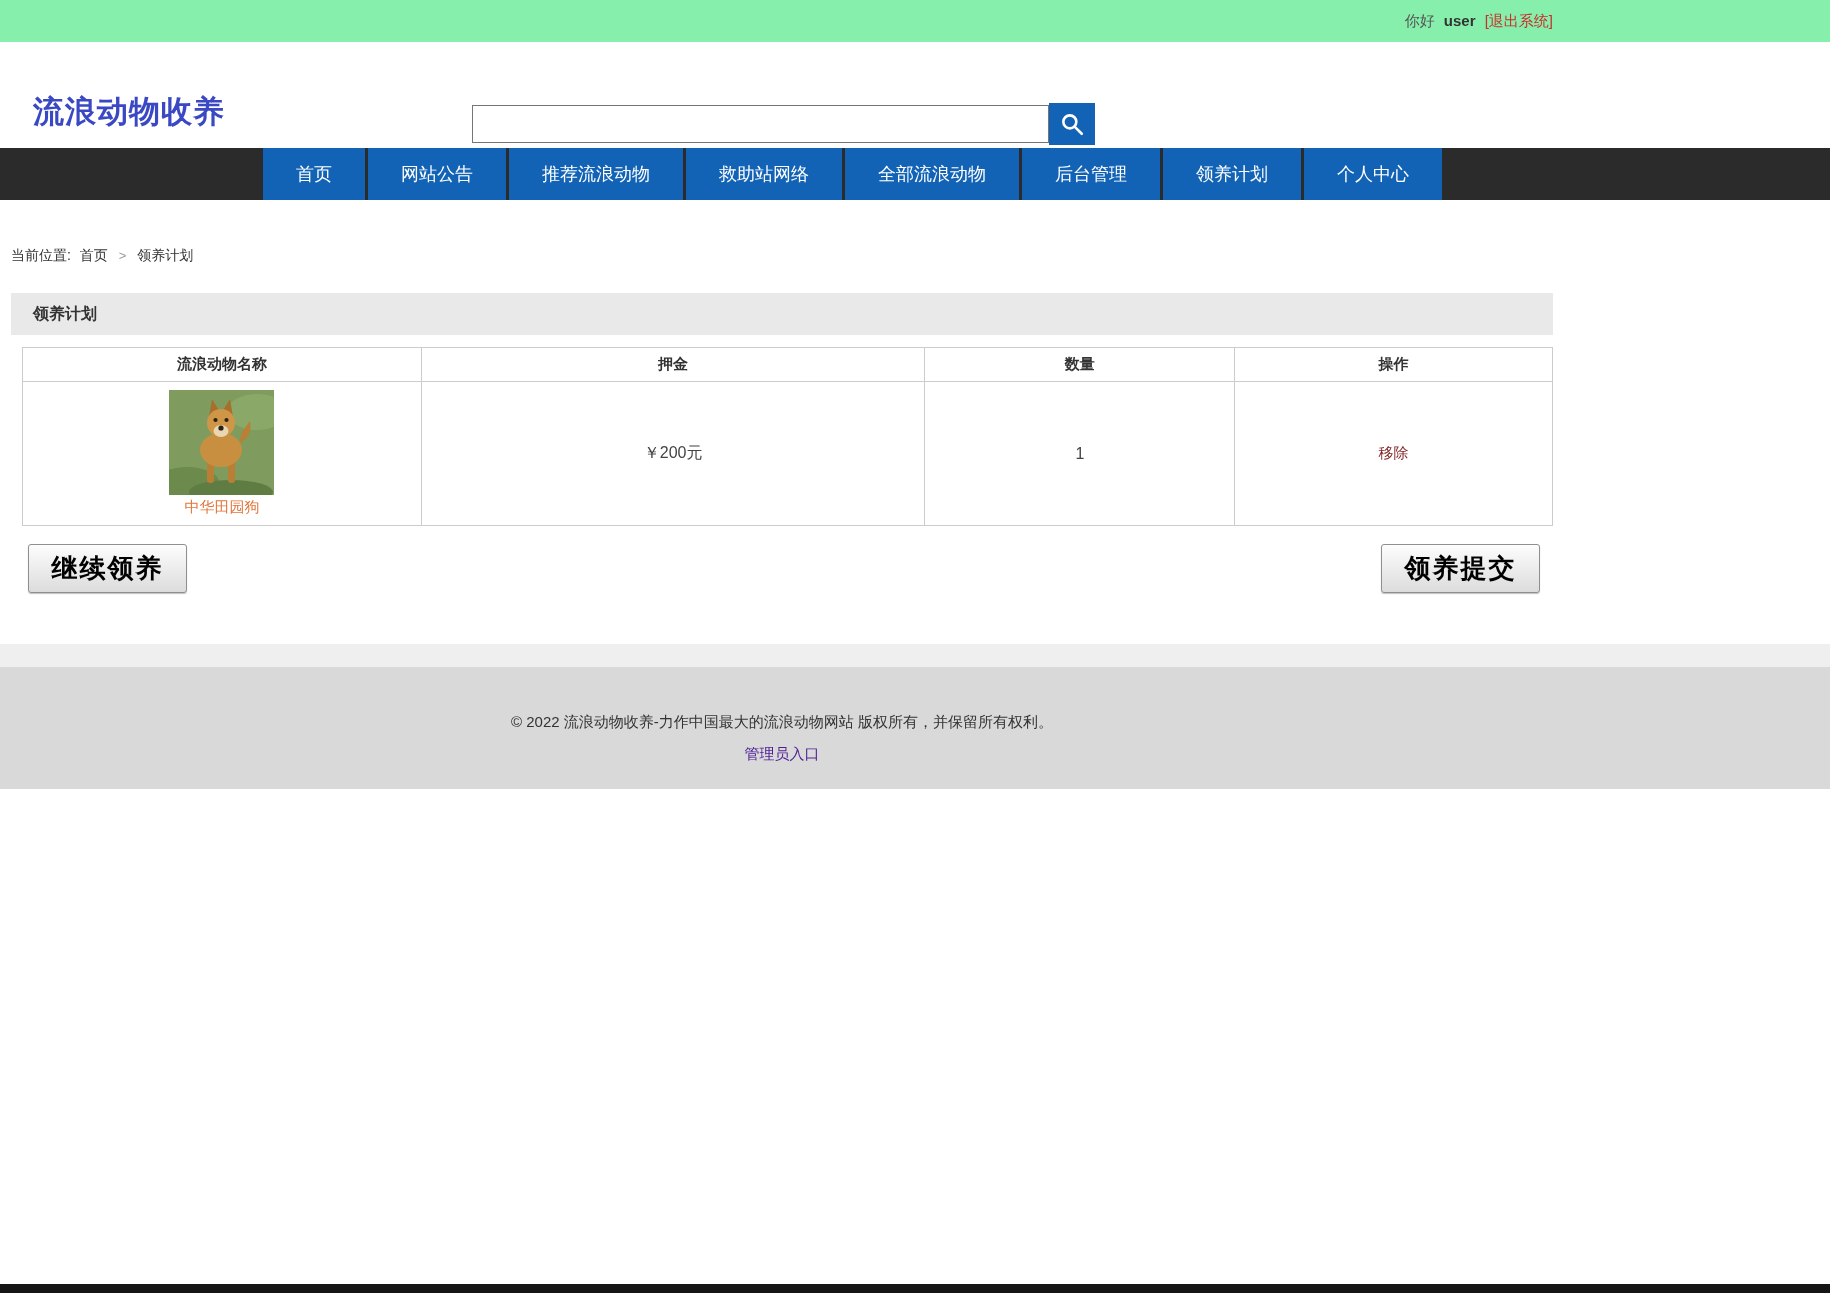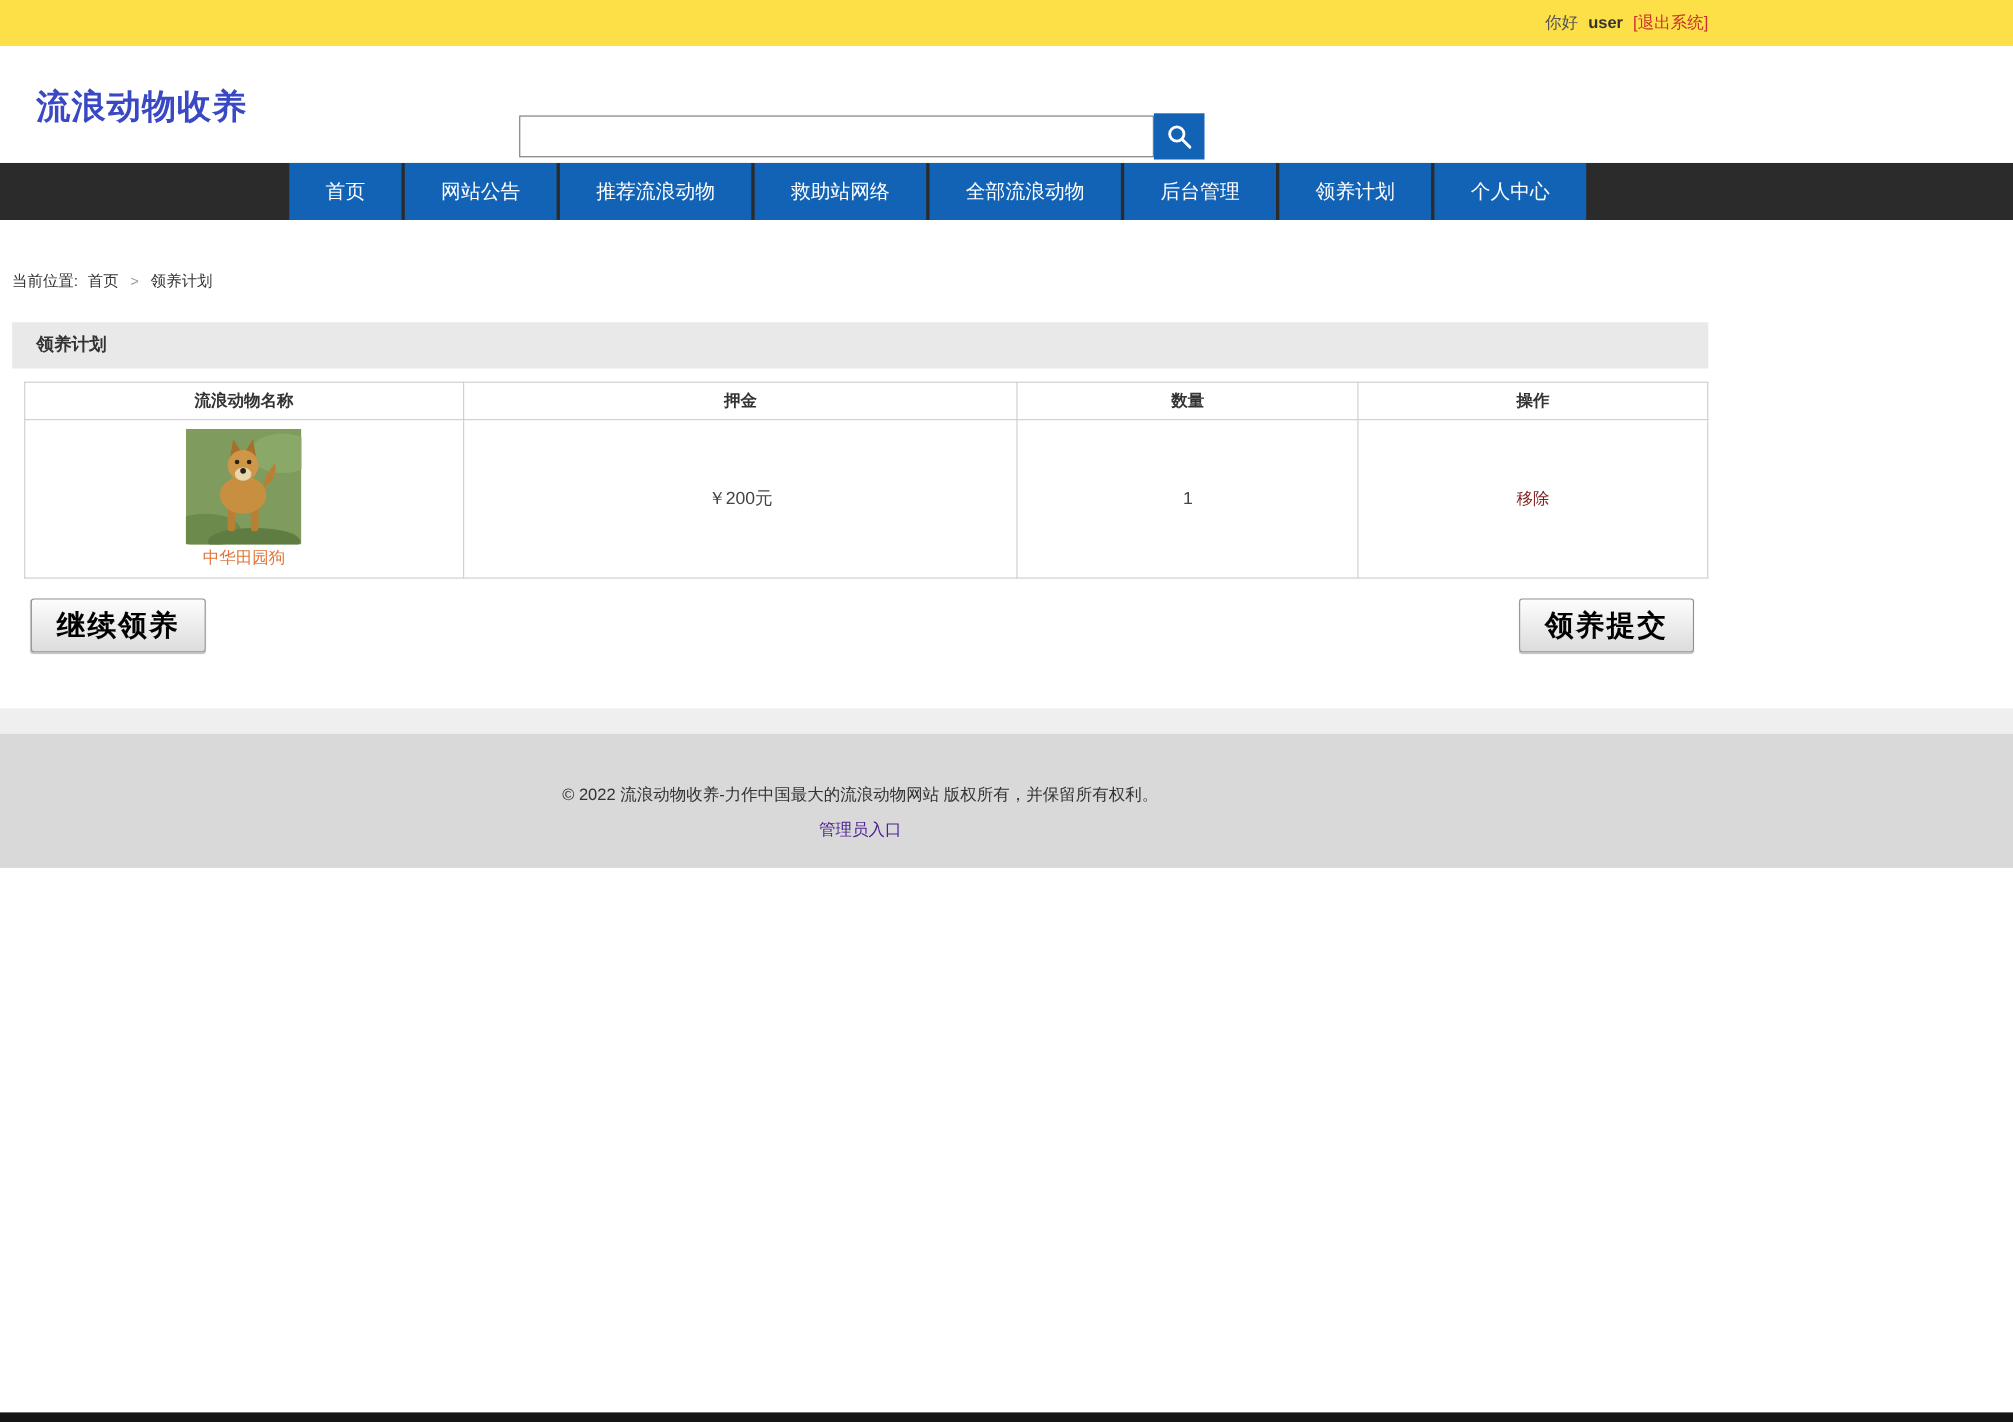--- a/index.html
+++ b/index.html
@@ -8,28 +8,28 @@
     width: 1830px; height: 1293px;
     position: relative;
     background: #ffffff;
     font-family: "Liberation Sans", "DejaVu Sans", sans-serif;
     overflow: hidden;
     color: #333;
   }
   .container { width: 1564px; padding: 0 11px; }
 
   
-  .topbar { height: 42px; background: #fde047; }
+  .topbar { height: 42px; background: #86efac; }
   .topbar-inner { text-align: right; line-height: 42px; font-size: 15px; color: #555; }
   .topbar-inner .user { color: #333; font-weight: bold; margin: 0 5px; }
   .logout { color: #c9302c; text-decoration: none; cursor: pointer; }
 
   
   .site-header { height: 106px; background: #fff; position: relative; }
-  .logo { position: absolute; left: 33px; top: 34px; font-size: 31px; font-weight: bold;
+  .logo { position: absolute; left: 33px; top: 49px; font-size: 31px; font-weight: bold;
           color: #3a49c3; letter-spacing: 1px; cursor: pointer; }
   .search-box { position: absolute; left: 472px; top: 61px; display: flex; align-items: center; height: 42px; }
   .search-input { width: 577px; height: 38px; border: 1px solid #757575; padding: 0 10px;
                   font-size: 16px; outline: none; font-family: inherit; }
   .search-btn { width: 46px; height: 42px; background: #1263b5; border: none; cursor: pointer;
                 display: flex; align-items: center; justify-content: center; padding: 0; }
 
   
   .nav { height: 52px; background: #2b2b2b; }
   .nav-list { display: flex; margin: 0; padding: 0 0 0 263px; list-style: none; height: 52px; gap: 3px; }

